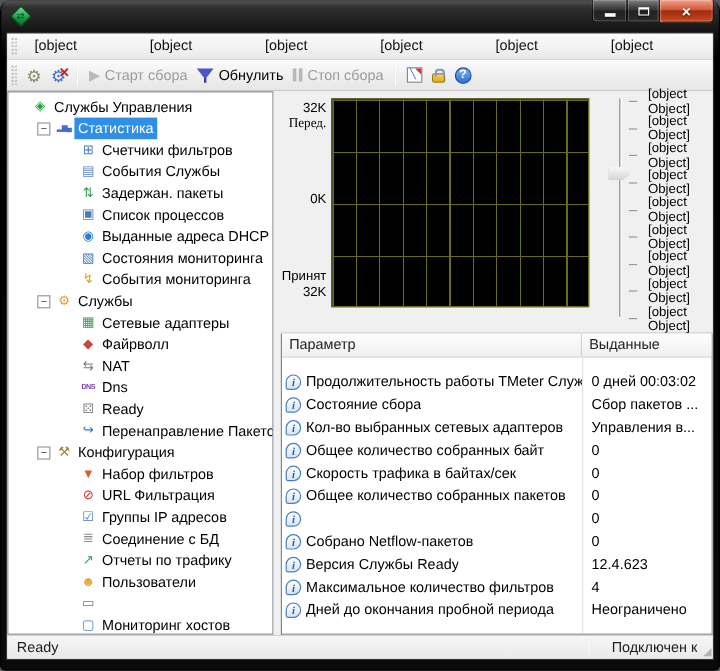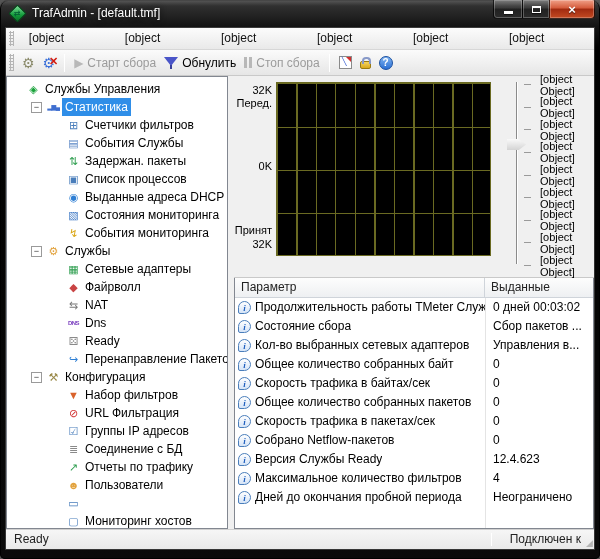--- a/index.html
+++ b/index.html
@@ -82,37 +82,37 @@
 
   
   .graph-panel { position:relative; height:202px; background:#f0f0f0; border-bottom:1px solid #c9c9c9; flex:none; }
   .plot { position:absolute; left:42px; top:6px; width:215px; height:174px; background:#000;
     border:1px solid #6a6a22;
     background-image:
       repeating-linear-gradient(to right, #6a6a22 0 1px, transparent 1px 19.5px),
       repeating-linear-gradient(to bottom, #6a6a22 0 1px, transparent 1px 43.5px); }
   .g-label { position:absolute; font-size:11px; color:#000; width:38px; text-align:right; }
   .gl-top-val   { left:0; top:8px; }
-  .gl-top-name  { left:0; top:21px; }
+  .gl-top-name  { left:0; top:21px;font-family:Liberation Serif, serif; }
   .gl-mid-val   { left:0; top:84px; }
   .gl-bot-name  { left:0; top:148px; }
   .gl-bot-val   { left:0; top:162px; }
   .slider-track { position:absolute; left:282px; top:6px; width:2px; height:182px; background:#fff; border-left:1px solid #8a8a8a; }
   .slider-thumb { position:absolute; left:273px; top:62px; width:19px; height:13px;
     background:linear-gradient(180deg,#fdfdfd,#d0d0d0); filter:drop-shadow(0 0 1px #6a6a6a);
     clip-path:polygon(0 8%, 62% 8%, 100% 50%, 62% 92%, 0 92%); cursor:pointer; }
   .scale { position:absolute; left:290px; top:3px; height:192px; width:66px;
     display:flex; flex-direction:column; justify-content:space-between; }
   .scale-row { display:flex; align-items:center; height:11px; }
   .tick { width:7px; height:1px; background:#9a9a9a; margin-right:9px; flex:none; }
   .slabel { font-size:11px; color:#000; }
 
   
   .table-panel { position:relative; flex:1; background:#fff; border:1px solid #828790; border-top:none; overflow:hidden;
-    display:flex; flex-direction:column; font-size:12px; }
+    display:flex; flex-direction:column; font-size:12px;gap:11px; }
   .thead { height:20px; display:flex; background:linear-gradient(180deg,#fdfdfd,#eef0f2); border-bottom:1px solid #cfd4da; flex:none; }
   .th { line-height:19px; padding-left:6px; color:#222; }
   .th-param { width:250px; border-right:1px solid #cfd4da; }
   .th-value { flex:1; }
   .col-divider { position:absolute; left:250px; top:20px; bottom:0; width:1px; background:#e4e4e4; }
   .rows { position:relative; }
   .trow { height:19px; display:flex; align-items:center; }
   .cell { height:19px; line-height:19px; white-space:nowrap; overflow:hidden; }
   .cparam { width:250px; display:flex; align-items:center; padding-left:3px; }
   .cvalue { flex:1; padding-left:8px; }
@@ -131,21 +131,20 @@
 </style>
 </head>
 <body>
 
 <div class="window">
 
   <div class="titlebar">
     <div class="app-logo">
         <span>⇄</span>
       </div>
-    <div class="title-text">TrafAdmin - [default.tmf]</div>
     <div class="caption-buttons">
       <div class="cap-btn cap-min">
           <i></i>
         </div>
       <div class="cap-btn cap-max">
           <i></i>
         </div>
       <div class="cap-btn cap-close">
           <i>×</i>
         </div>
@@ -434,21 +433,20 @@
               <div class="trow">
                 <div class="cell cparam">
                   <span class="info-chip">i</span>
                   <span class="ptext">Общее количество собранных пакетов</span>
                 </div>
                 <div class="cell cvalue">0</div>
               </div>
               <div class="trow">
                 <div class="cell cparam">
                   <span class="info-chip">i</span>
-                  <span class="ptext">Скорость трафика в пакетах/сек</span>
                 </div>
                 <div class="cell cvalue">0</div>
               </div>
               <div class="trow">
                 <div class="cell cparam">
                   <span class="info-chip">i</span>
                   <span class="ptext">Собрано Netflow-пакетов</span>
                 </div>
                 <div class="cell cvalue">0</div>
               </div>

